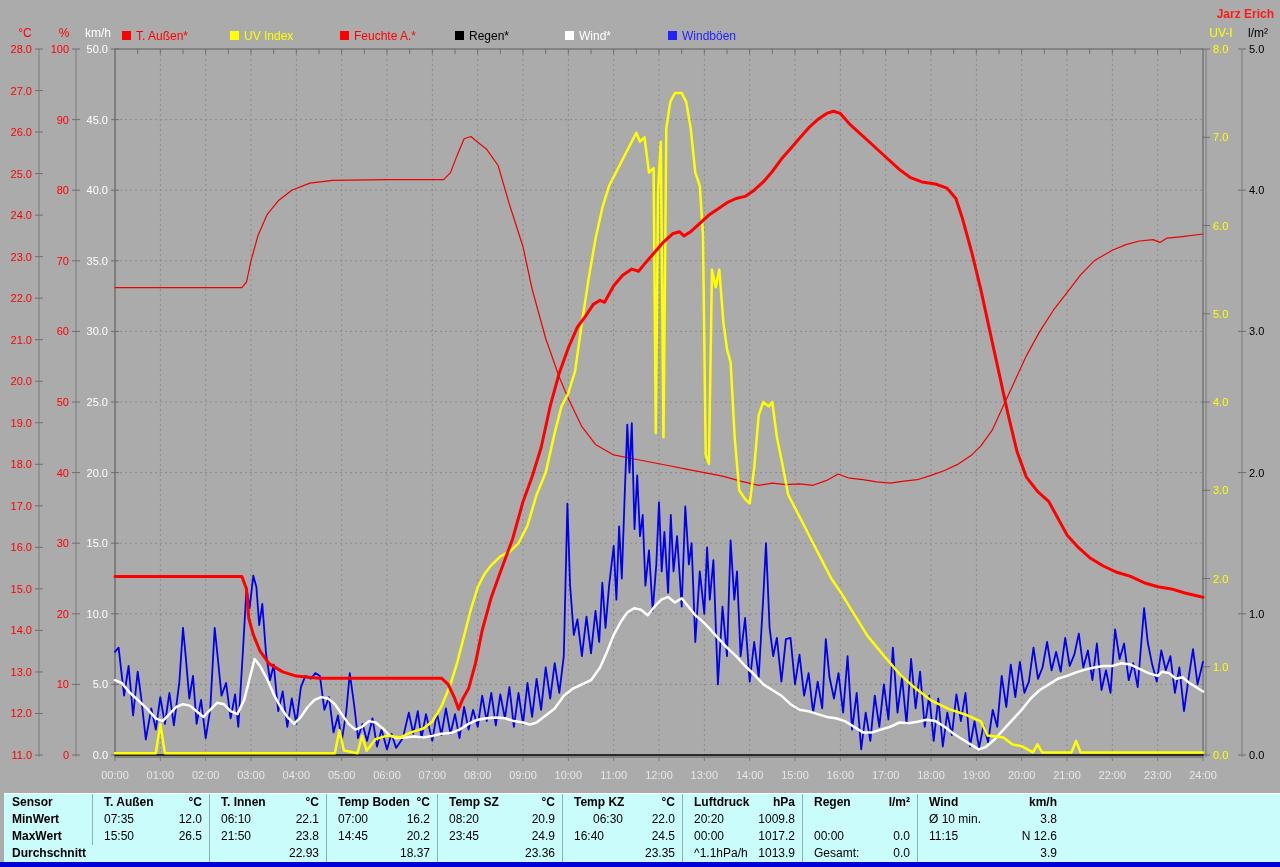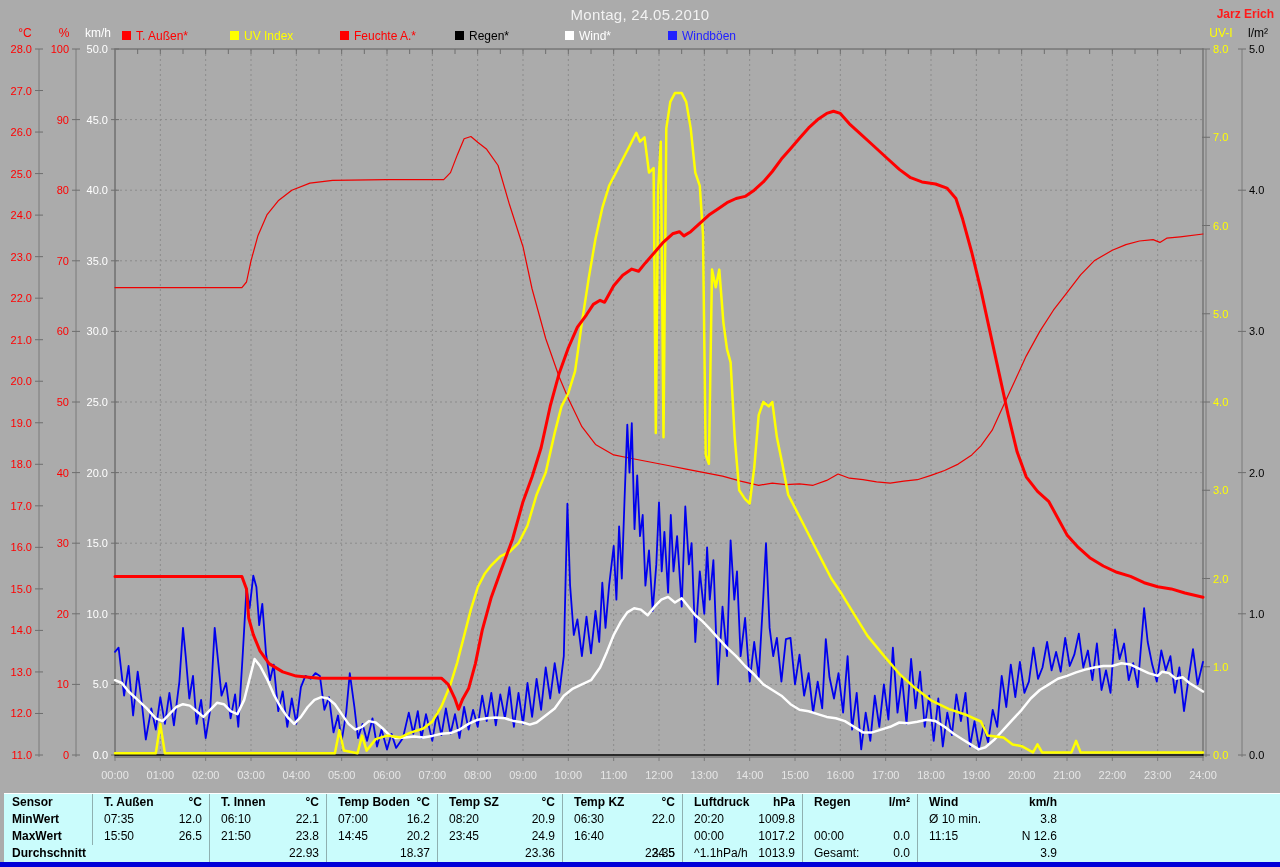--- a/index.html
+++ b/index.html
@@ -16,21 +16,20 @@
   .t-cell{display:flex;box-sizing:border-box;border-left:1px solid #8fb0b0;}
   .t-time{flex:1;padding-left:11px;}
   .t-val{text-align:right;padding-right:7px;}
   .t-head{font-weight:bold;}
   #bottom-bar{position:absolute;left:0;top:862px;width:1280px;height:5px;background:#0000d8;}
 </style>
 </head>
 <body>
 
 <div id="screen">
-  <div id="page-title">Montag, 24.05.2010</div>
   <div id="author">Jarz Erich</div>
   <svg id="chart-svg" width="1280" height="790">
       <g stroke="#8b8b8b" stroke-width="1" stroke-dasharray="2,3">
         <line x1="115" y1="684.4" x2="1203" y2="684.4"></line>
         <line x1="115" y1="613.8" x2="1203" y2="613.8"></line>
         <line x1="115" y1="543.2" x2="1203" y2="543.2"></line>
         <line x1="115" y1="472.6" x2="1203" y2="472.6"></line>
         <line x1="115" y1="402" x2="1203" y2="402"></line>
         <line x1="115" y1="331.4" x2="1203" y2="331.4"></line>
         <line x1="115" y1="260.8" x2="1203" y2="260.8"></line>
@@ -360,21 +359,21 @@
           <span class="t-val">22.1</span>
         </div>
         <div class="t-cell" style="width: 111px;">
           <span class="t-time">07:00</span>
           <span class="t-val">16.2</span>
         </div>
         <div class="t-cell" style="width: 125px;">
           <span class="t-time">08:20</span>
           <span class="t-val">20.9</span>
         </div>
-        <div class="t-cell" style="width: 120px;">
+        <div class="t-cell" style="width: 120px; padding-left: 19px;">
           <span class="t-time">06:30</span>
           <span class="t-val">22.0</span>
         </div>
         <div class="t-cell" style="width: 120px;">
           <span class="t-time">20:20</span>
           <span class="t-val">1009.8</span>
         </div>
         <div class="t-cell" style="width: 115px;">
           <span class="t-time"></span>
           <span class="t-val"></span>
@@ -395,21 +394,21 @@
           <span class="t-val">23.8</span>
         </div>
         <div class="t-cell" style="width: 111px;">
           <span class="t-time">14:45</span>
           <span class="t-val">20.2</span>
         </div>
         <div class="t-cell" style="width: 125px;">
           <span class="t-time">23:45</span>
           <span class="t-val">24.9</span>
         </div>
-        <div class="t-cell" style="width: 120px; flex-direction: column;">
+        <div class="t-cell" style="width: 120px;">
           <span class="t-time">16:40</span>
           <span class="t-val">24.5</span>
         </div>
         <div class="t-cell" style="width: 120px;">
           <span class="t-time">00:00</span>
           <span class="t-val">1017.2</span>
         </div>
         <div class="t-cell" style="width: 115px;">
           <span class="t-time">00:00</span>
           <span class="t-val">0.0</span>

